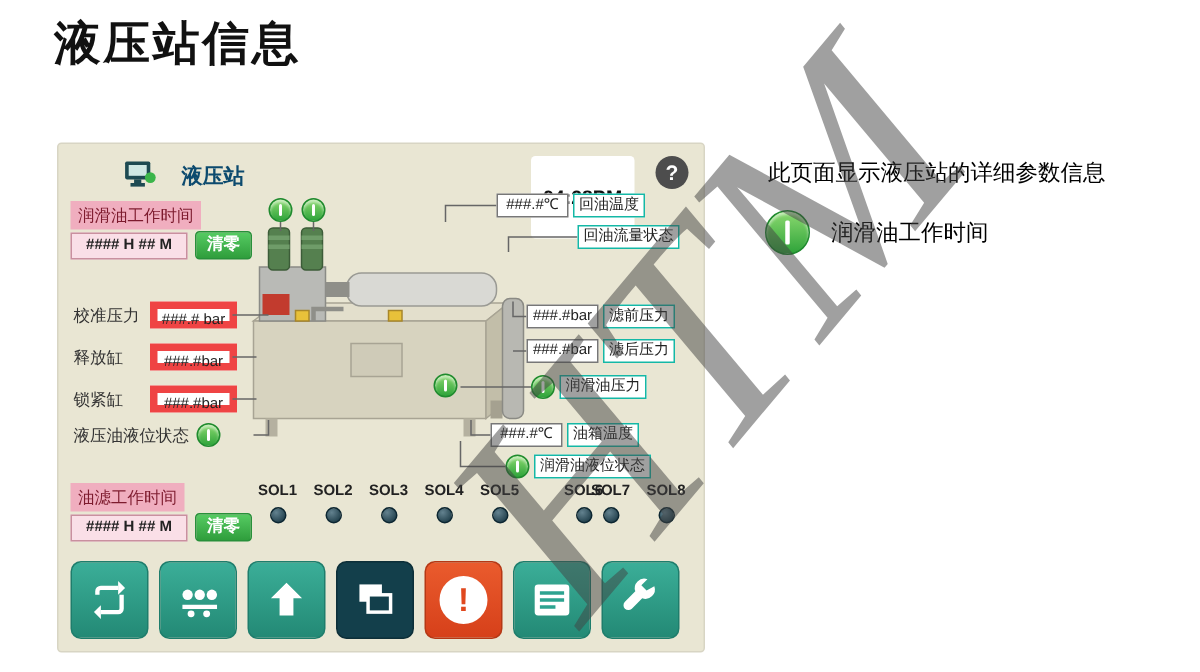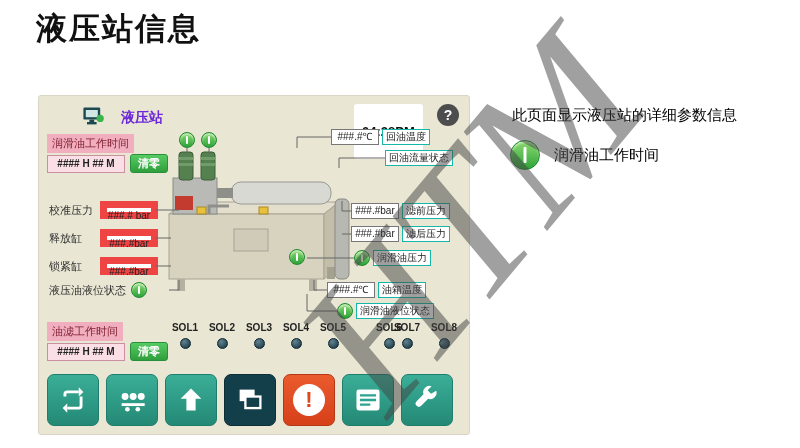--- a/index.html
+++ b/index.html
@@ -4,33 +4,33 @@
 <style>
   * { margin:0; padding:0; box-sizing:border-box; }
   html,body { width:800px; height:448px; }
   body { background:#fff; font-family:"Liberation Sans", sans-serif; position:relative; overflow:hidden; }
 
   .page-title { position:absolute; left:36px; top:8px; font-size:31px; font-weight:700; color:#111; letter-spacing:2px; }
 
   
   .hmi { position:absolute; left:38px; top:95px; width:432px; height:340px; background:#e9e6d3; border:1px solid #d8d5c4; border-radius:3px; }
 
-  .hmi-header-title { position:absolute; left:82px; top:13px; font-size:14px; font-weight:bold; color:#6d28d9; }
+  .hmi-header-title { position:absolute; left:82px; top:13px; font-size:14px; font-weight:bold; color:#0c4a6e; }
   .monitor-icon { position:absolute; left:42px; top:8px; width:24px; height:24px; }
   .time-box { position:absolute; left:315px; top:8px; background:#fff; border-radius:3px; padding:20px 8px; font-size:13px; font-weight:bold; color:#111; }
   .help-btn { position:absolute; left:398px; top:8px; width:22px; height:22px; border-radius:50%; background:#4d4d4d; color:#fff; font-weight:bold; font-size:14px; display:flex; align-items:center; justify-content:center; }
 
   .pink-header { position:absolute; background:#f0aebf; color:#7d1b2e; font-weight:normal; font-size:11px; padding:2px 5px; white-space:nowrap; }
   .timer-row { position:absolute; display:flex; gap:5px; align-items:center; }
   .timer-val { background:#fadfe7; border:1px solid #c9909f; width:78px; height:18px; font-size:10px; font-weight:bold; color:#222; text-align:center; line-height:16px; }
   .clear-btn { background:linear-gradient(180deg,#56cb62,#2f9e3c); border:1px solid #28903a; border-radius:3px; color:#fff; font-size:11px; font-weight:bold; width:38px; height:19px; line-height:17px; text-align:center; cursor:pointer; }
 
   .field-row { position:absolute; display:flex; align-items:center; gap:5px; }
   .field-lbl { font-size:11px; color:#333; width:46px; white-space:nowrap; }
-  .field-val { background:#fff; border:7px solid #ef4444; width:58px; height:18px; font-size:10px; color:#222; text-align:center; line-height:16px; }
+  .field-val { background:#fff; border:5px solid #ef4444; width:58px; height:18px; font-size:10px; color:#222; text-align:center; line-height:16px; }
 
   .callout { position:absolute; display:flex; align-items:center; gap:3px; }
   .callout .val { background:#fff; border:1px solid #777; min-width:48px; height:16px; line-height:14px; font-size:10px; color:#222; text-align:center; padding:0 2px; }
   .callout .lbl { background:#fff; border:1px solid #14b8a6; height:16px; line-height:14px; font-size:10px; color:#222; padding:0 3px; white-space:nowrap; }
 
   .ind { background:linear-gradient(180deg,#8bd96f,#2ea33a); border:1px solid #1f8a2e; border-radius:50%; position:relative; box-shadow:inset 0 2px 2px rgba(255,255,255,.55); flex:0 0 auto; }
   .ind::after { content:""; position:absolute; left:50%; top:22%; width:2px; height:56%; background:#fff; transform:translateX(-50%); border-radius:1px; }
   .ind-sm { width:16px; height:16px; }
   .ind-big { width:30px; height:30px; }
   .ind-big::after { width:3px; }

